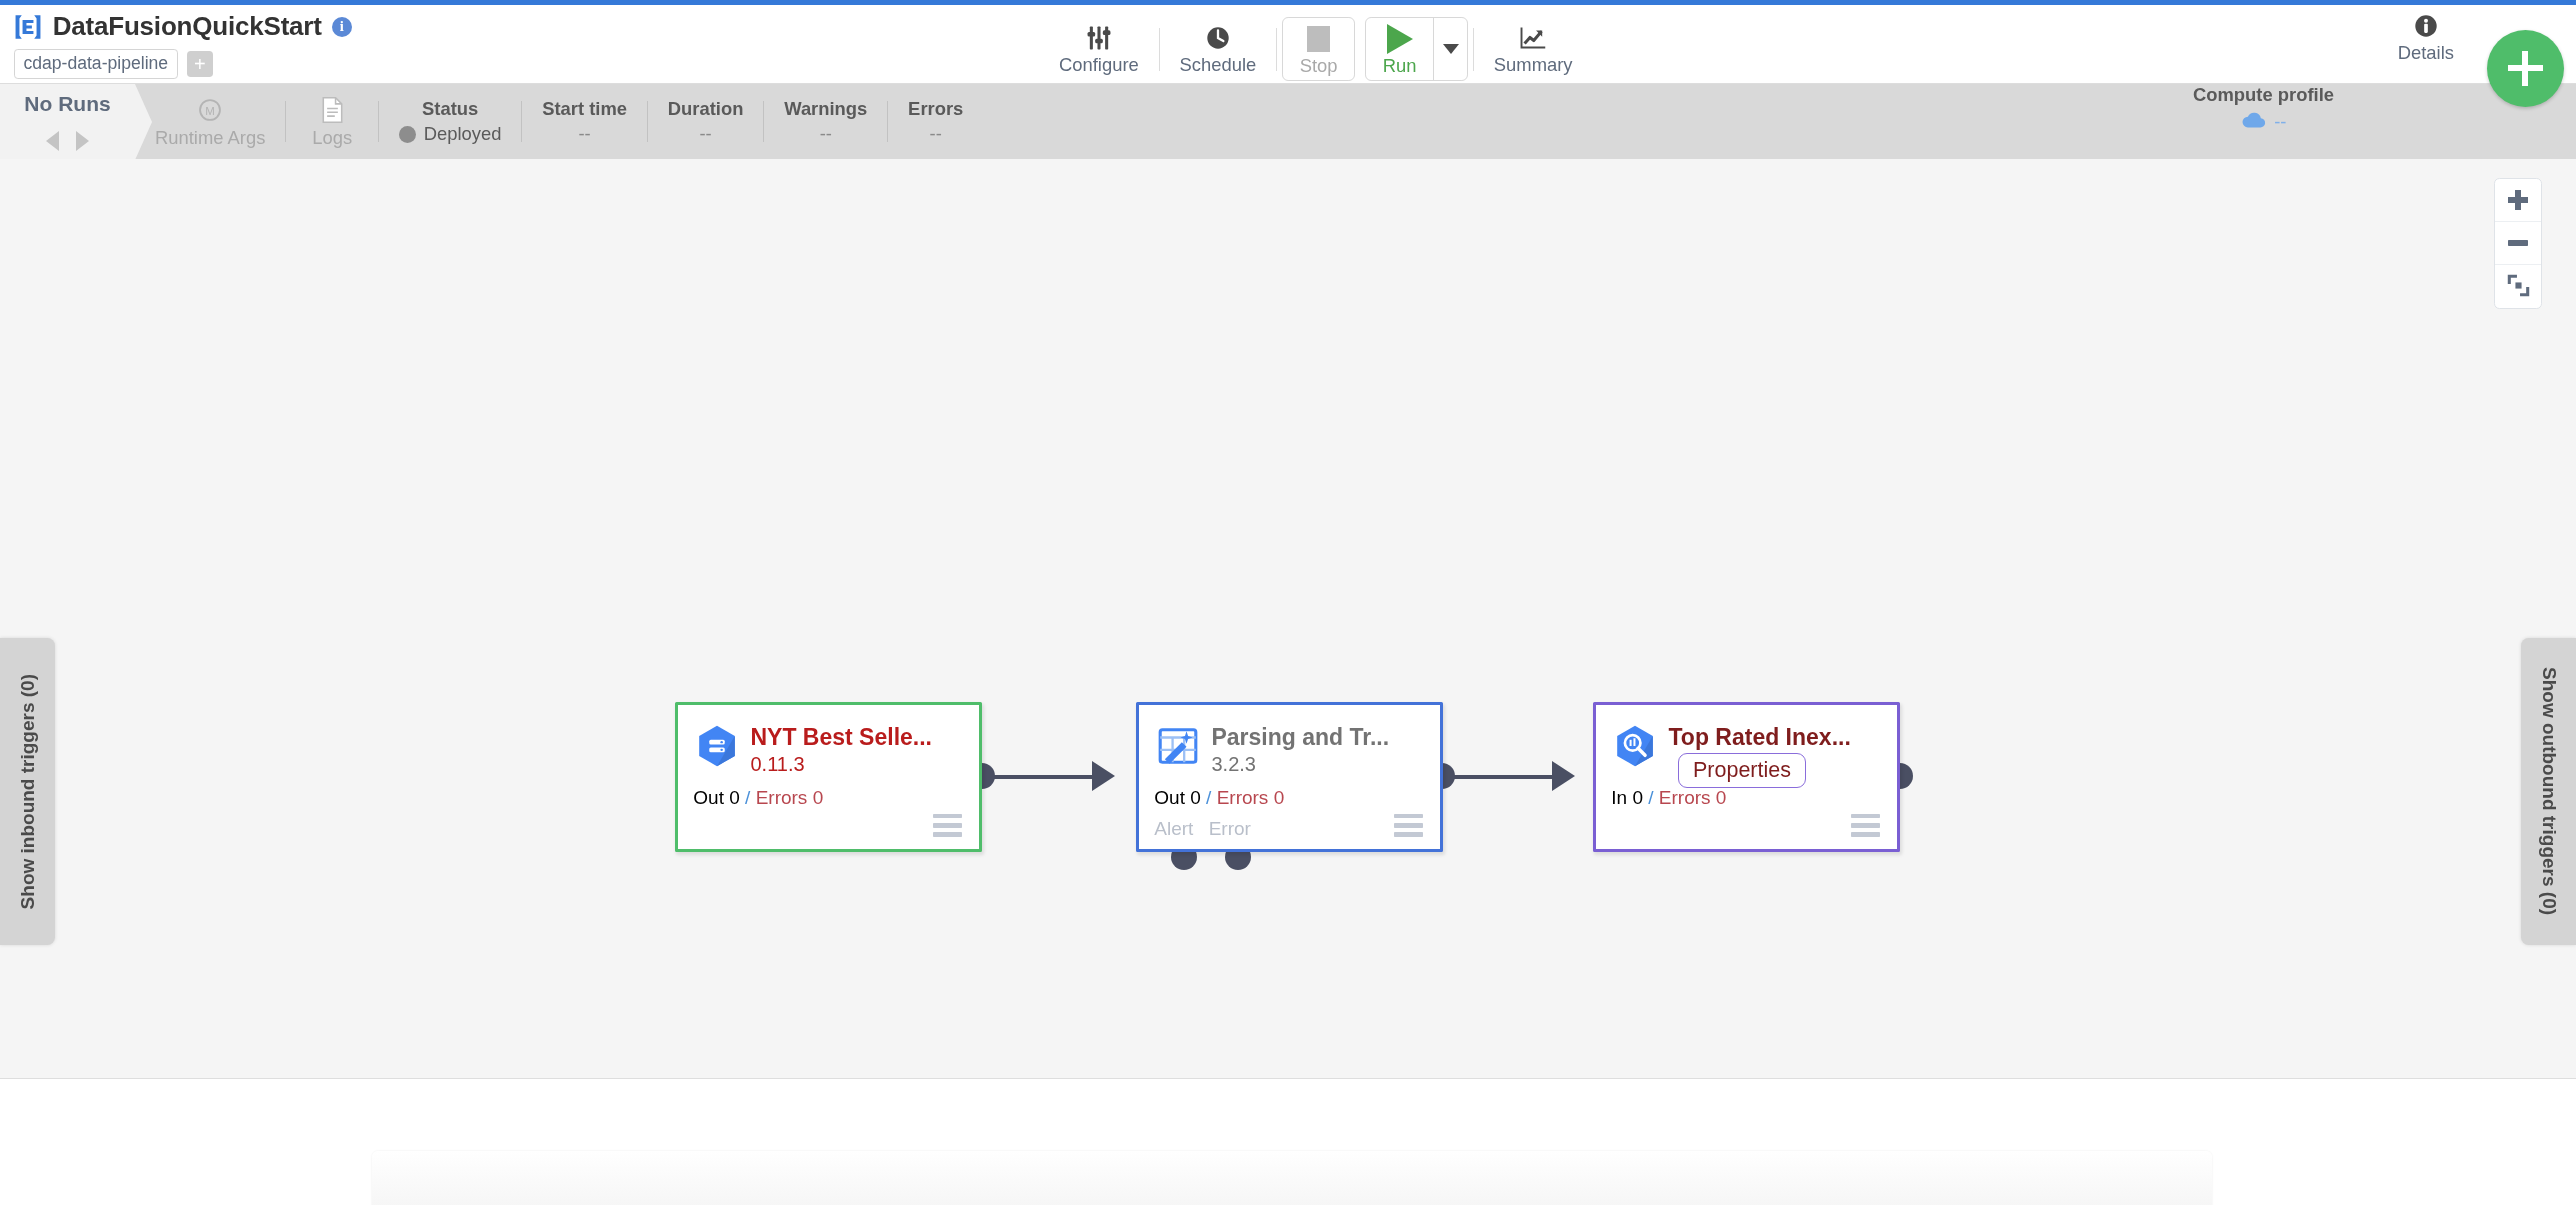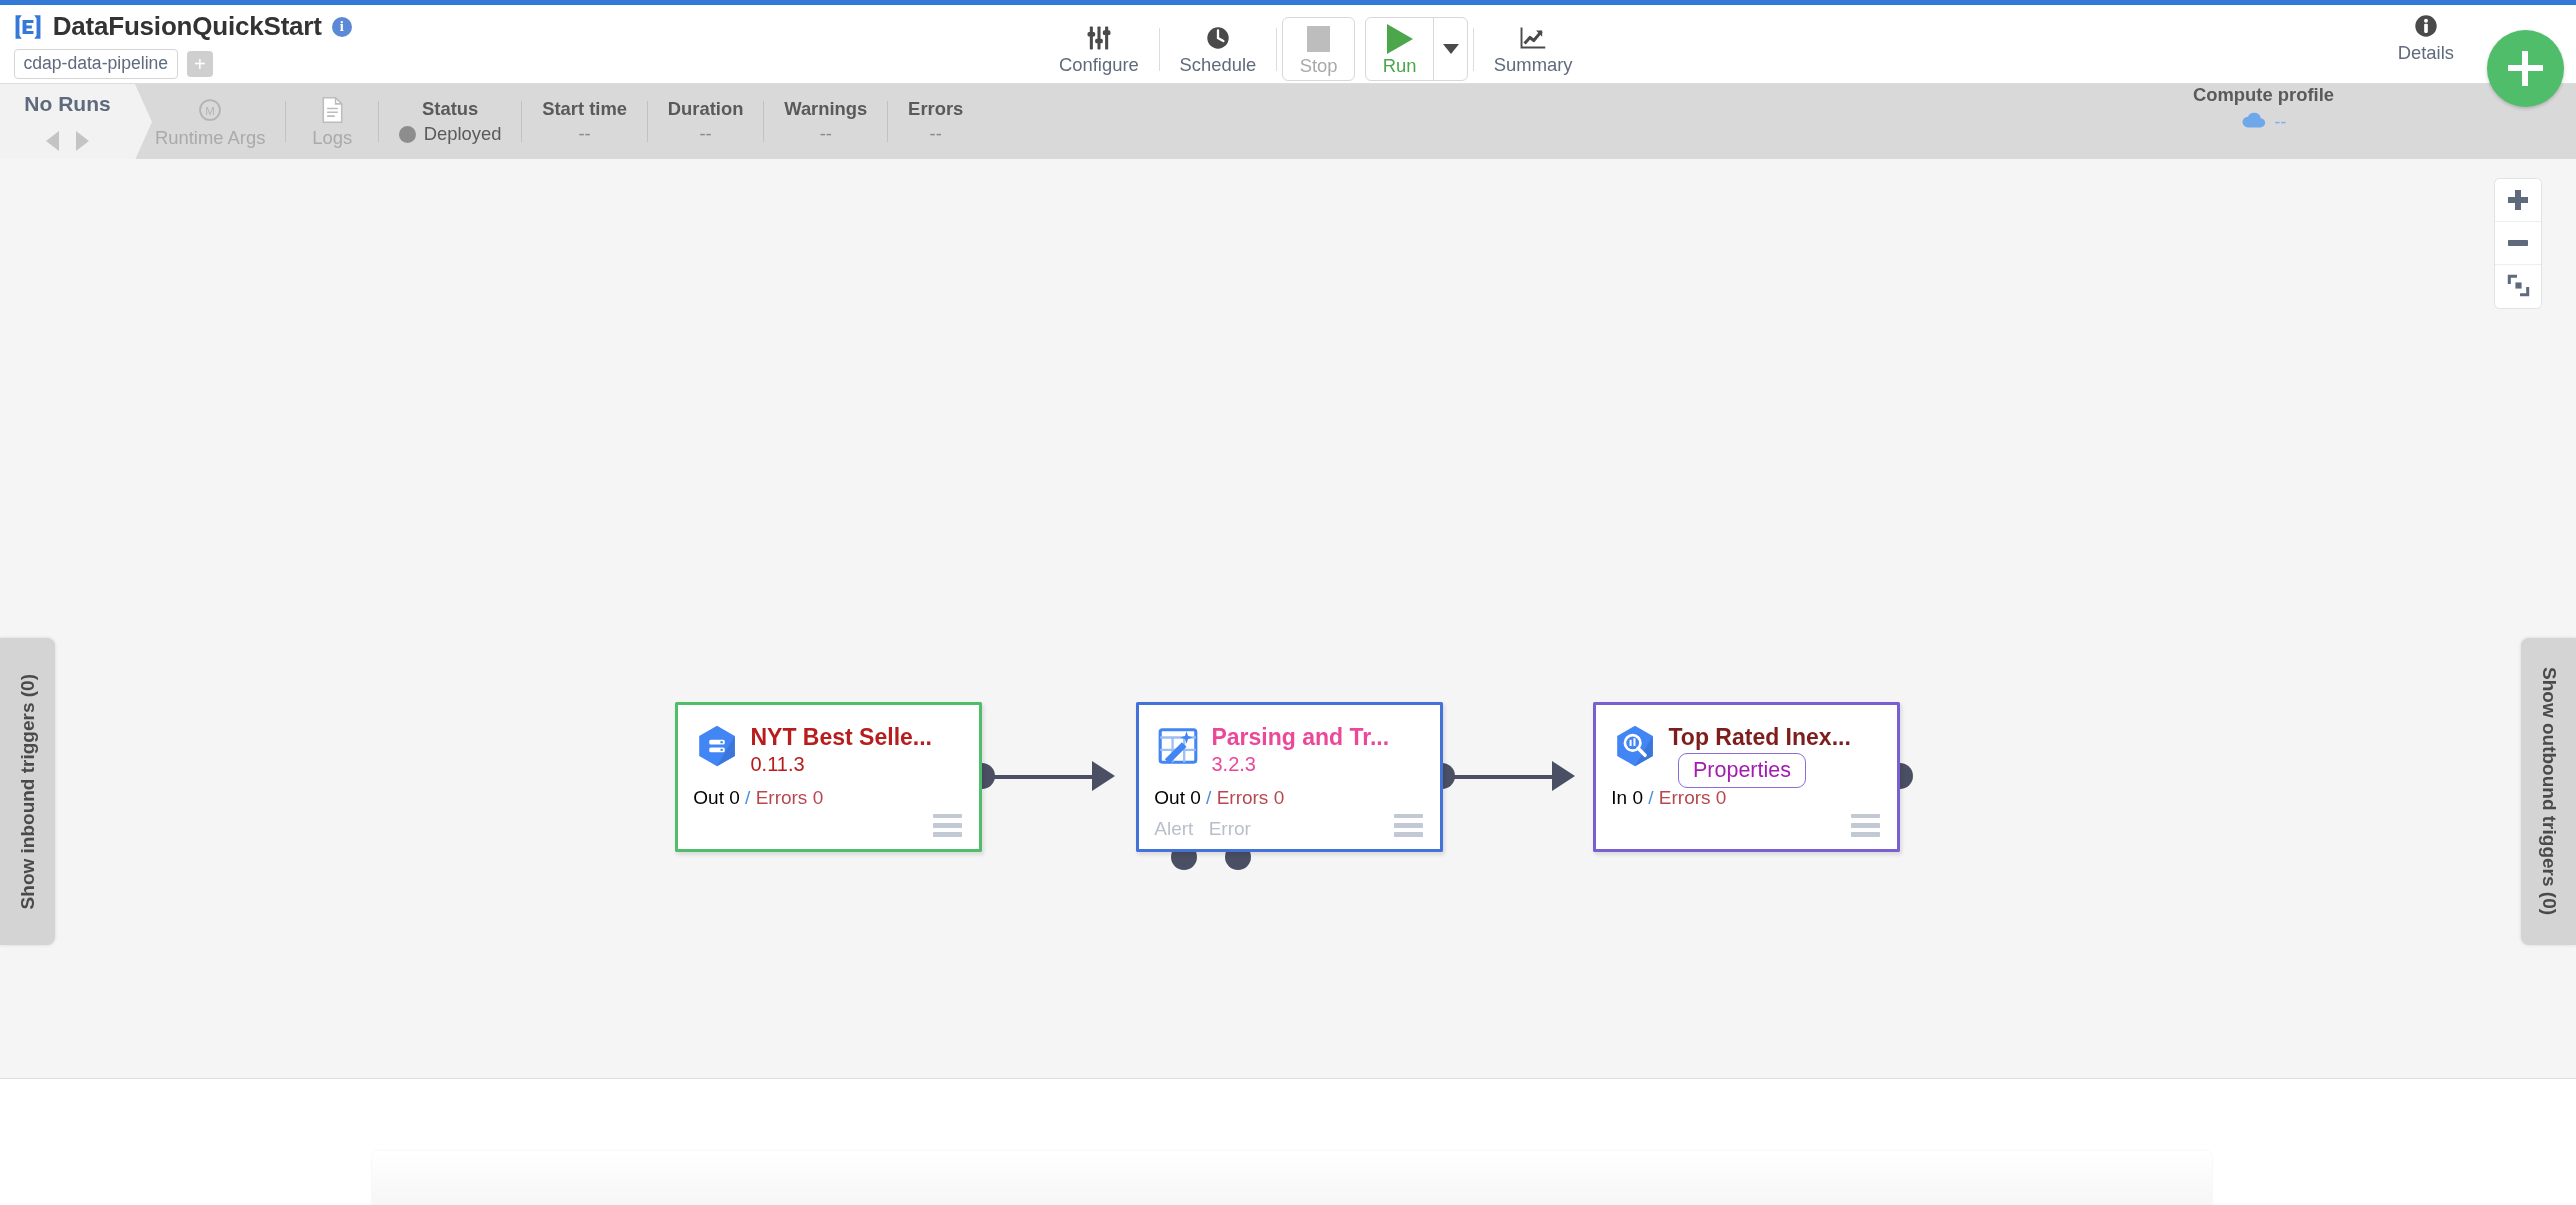--- a/index.html
+++ b/index.html
@@ -200,21 +200,21 @@
   }
   .node-green  { border-color: #4fbd6a; left: 675px; top: 543px; }
   .node-blue   { border-color: #4372d8; left: 1136px; top: 543px; }
   .node-purple { border-color: #7a5fd3; left: 1593px; top: 543px; }
 
   .node-head { display: flex; align-items: flex-start; padding: 17px 0 0 15.3px; }
   .node-icon { width: 48px; height: 48px; flex: none; margin-right: 9.2px; }
   .node-titles { padding-top: 3.1px; }
   .node-name { font-size: 23px; font-weight: bold; line-height: 1.05; white-space: nowrap; }
   .node-ver  { font-size: 20px; margin-top: 3.8px; }
-  .g-txt { color: #b91c1c; } .b-txt { color: #ec4899; } .p-txt { color: #7f1d1d; }
+  .g-txt { color: #b91c1c; } .b-txt { color: #737373; } .p-txt { color: #7f1d1d; }
 
   .node-metrics {
     position: absolute; left: 15.3px; bottom: 40px; font-size: 19px; white-space: nowrap;
   }
   .m-out { color: #000000; margin-top: 43px; } .m-sep { color: #4a90d9; } .m-err { color: #b8474f; }
 
   .node-ports {
     position: absolute; left: 15.3px; bottom: 9.2px; font-size: 19px;
     color: #b9bfca; display: flex; gap: 15.3px;
   }
@@ -244,21 +244,21 @@
     border-top: 15.3px solid transparent; border-bottom: 15.3px solid transparent;
     border-left: 23px solid #4a4f63;
   }
   .arrow-1 { left: 1092px; top: 602px; }
   .arrow-2 { left: 1552px; top: 602px; }
 
   .properties-tip {
     position: absolute; left: 82px; top: 48px;
     border: 1.5px solid #8a6ddb; border-radius: 9px;
     background: #ffffff; padding: 3.8px 14px;
-    font-size: 21.5px; color: #a21caf; white-space: nowrap;
+    font-size: 21.5px; color: #7f1d1d; white-space: nowrap;
   }
 </style>
 </head>
 <body>
 
 <div id="app">
 
   <div class="top-strip"></div>
 
   <div class="header">

